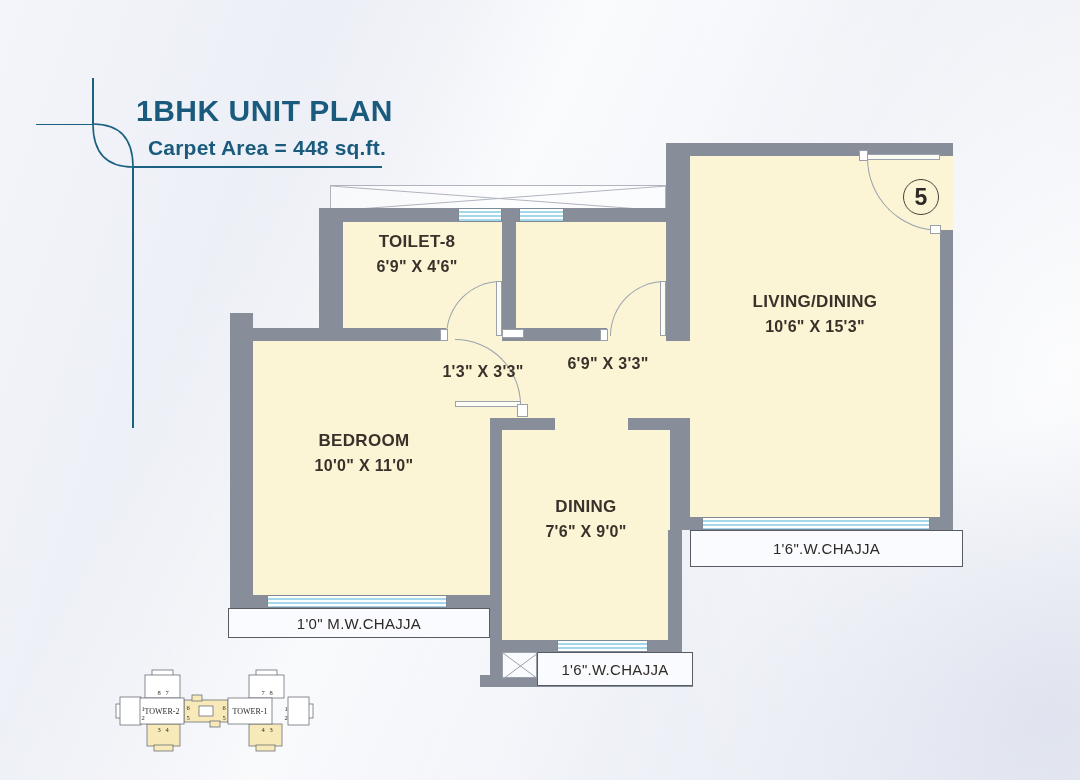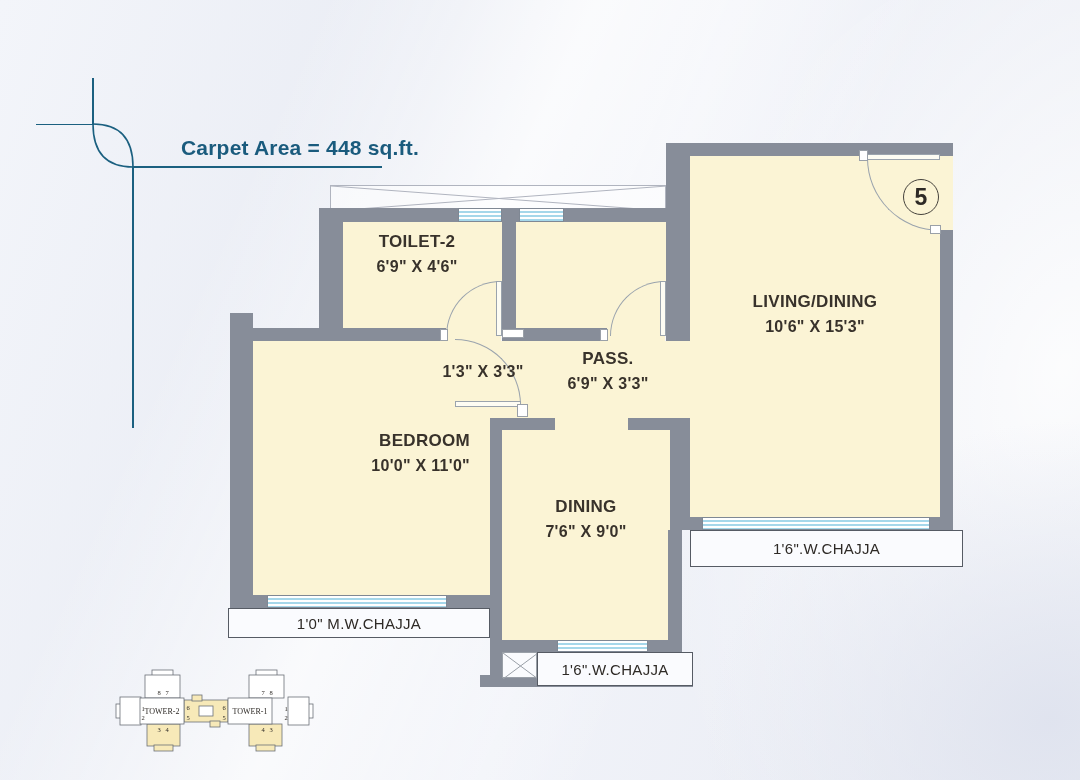--- a/index.html
+++ b/index.html
@@ -10,21 +10,21 @@
   
   .sheen{position:absolute;pointer-events:none;}
   .sheen1{left:180px;top:-220px;width:560px;height:1200px;transform:rotate(24deg);
     background:linear-gradient(90deg,rgba(255,255,255,0) 0%,rgba(255,255,255,.75) 45%,rgba(255,255,255,0) 100%);}
   .sheen2{left:620px;top:-80px;width:820px;height:1100px;transform:rotate(18deg);border-radius:50%;
     background:radial-gradient(ellipse at 50% 40%,rgba(255,255,255,.85) 0%,rgba(255,255,255,0) 65%);}
   .sheen3{left:700px;top:420px;width:700px;height:600px;transform:rotate(-14deg);border-radius:45%;
     background:radial-gradient(ellipse at 50% 50%,rgba(222,226,238,.9) 0%,rgba(222,226,238,0) 70%);}
   
   .title{position:absolute;left:136px;top:94px;font-size:30px;font-weight:700;color:#1a5b7d;letter-spacing:.5px;}
-  .subtitle{position:absolute;left:148px;top:136px;font-size:21px;font-weight:700;color:#1a5b7d;letter-spacing:.2px;margin-left:33px;}
+  .subtitle{position:absolute;left:148px;top:136px;font-size:21px;font-weight:700;color:#1a5b7d;letter-spacing:.2px;}
   .tealline{position:absolute;background:#1b6080;}
   
   .cream{position:absolute;background:#fbf4d5;z-index:1;}
   .wall{position:absolute;background:#878d99;z-index:3;}
   .window{position:absolute;z-index:4;border:1px solid #7f8894;
     background:repeating-linear-gradient(180deg,#ffffff 0px,#ffffff 2px,#a5d7ea 2px,#a5d7ea 4px);}
   .xbox{position:absolute;z-index:2;background:rgba(255,255,255,.55);border:1px solid #b0b4bf;}
   .xbox svg{position:absolute;left:0;top:0;}
   .arc{position:absolute;z-index:5;}
   .leaf{position:absolute;z-index:6;background:#fdfcf3;border:1px solid #9aa3ad;}
@@ -39,20 +39,21 @@
   .keyplan{position:absolute;left:112px;top:660px;z-index:7;}
 </style>
 </head>
 <body>
 
 <div class="stage">
   <div class="sheen sheen1"></div>
   <div class="sheen sheen2"></div>
   <div class="sheen sheen3"></div>
 
+  <div class="title">1BHK UNIT PLAN</div>
   <div class="subtitle">Carpet Area = 448 sq.ft.</div>
 
   <div class="tealline" style="left:92px;top:78px;width:1.6px;height:47px;"></div>
   <div class="tealline" style="left:36px;top:123.5px;width:58px;height:1.6px;"></div>
   <svg style="position:absolute;left:92px;top:123px;" width="44" height="45">
     <path d="M1,1 Q41,1 41,44" fill="none" stroke="#1b6080" stroke-width="1.6"></path>
     <path d="M1,1 Q1,44 41,44" fill="none" stroke="#1b6080" stroke-width="1.6"></path>
   </svg>
   <div class="tealline" style="left:133px;top:166px;width:249px;height:1.6px;"></div>
   <div class="tealline" style="left:132px;top:166px;width:1.6px;height:262px;"></div>
@@ -128,33 +129,32 @@
     <span>1'6".W.CHAJJA</span>
   </div>
   <div class="chajja" style="left:228px;top:608px;width:262px;height:30px;">
     <span>1'0" M.W.CHAJJA</span>
   </div>
   <div class="chajja" style="left:537px;top:652px;width:156px;height:34px;">
     <span>1'6".W.CHAJJA</span>
   </div>
 
   <div class="rlabel" style="left:337px;top:232px;width:160px;">
-    <div class="rname">TOILET-2</div>
+    <div class="rname">TOILET-8</div>
     <div class="rdims">6'9" X 4'6"</div>
   </div>
   <div class="rlabel" style="left:715px;top:292px;width:200px;">
     <div class="rname">LIVING/DINING</div>
     <div class="rdims">10'6" X 15'3"</div>
   </div>
   <div class="rlabel" style="left:518px;top:349px;width:180px;">
-    <div class="rname">PASS.</div>
     <div class="rdims">6'9" X 3'3"</div>
   </div>
   <div class="rlabel rdims" style="left:408px;top:363px;width:150px;margin-top:0;">1'3" X 3'3"</div>
-  <div class="rlabel" style="left:270px;top:431px;width:200px;text-align:right;">
+  <div class="rlabel" style="left:264px;top:431px;width:200px;">
     <div class="rname">BEDROOM</div>
     <div class="rdims">10'0" X 11'0"</div>
   </div>
   <div class="rlabel" style="left:496px;top:497px;width:180px;">
     <div class="rname">DINING</div>
     <div class="rdims">7'6" X 9'0"</div>
   </div>
 
   <div class="unitcircle" style="left:903px;top:179px;">
     <span>5</span>

